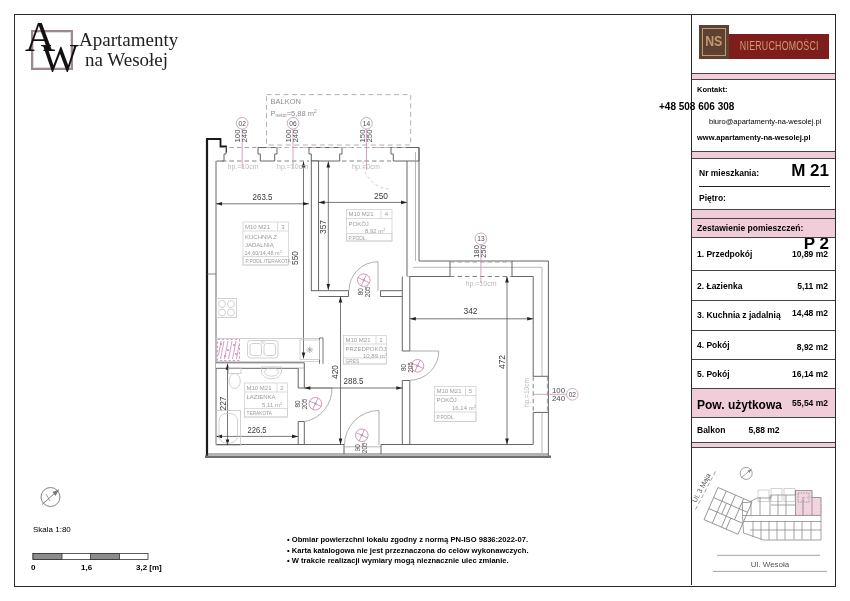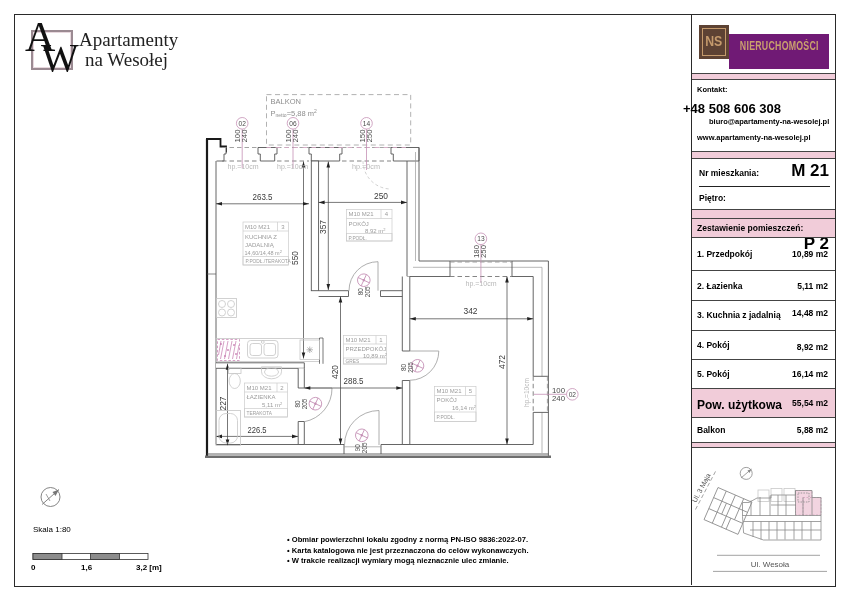--- a/index.html
+++ b/index.html
@@ -15,27 +15,27 @@
 
 <div class="abs" style="left:31px;top:30px;width:38px;height:36px;border:2px solid #9b8a92;box-shadow:inset 0 0 0 1px #e8d8de;"></div>
 <div class="abs" style="left:25px;top:16px;font-family:'Liberation Serif',serif;font-size:42px;color:#111;line-height:1;">A</div>
 <div class="abs" style="left:41px;top:38px;font-family:'Liberation Serif',serif;font-size:40px;color:#111;line-height:1;">W</div>
 <div class="abs" style="left:79px;top:29px;font-family:'Liberation Serif',serif;font-size:19px;color:#222;">Apartamenty</div>
 <div class="abs" style="left:85px;top:49px;font-family:'Liberation Serif',serif;font-size:19px;color:#222;">na Wesołej</div>
 
 <div class="abs" style="left:699px;top:25px;width:30px;height:34px;background:#5d4233;"></div>
 <div class="abs" style="left:702px;top:28px;width:22px;height:26px;border:1px solid #c49a6c;"></div>
 <div class="abs" style="left:699px;top:25px;width:30px;height:34px;color:#c49a6c;font-weight:bold;font-size:14px;text-align:center;line-height:33px;"><span style="display:inline-block;transform:scaleX(0.88) scaleY(1.08);">NS</span></div>
-<div class="abs" style="left:729px;top:34px;width:100px;height:35px;background:#701a75;color:#c9a06e;font-weight:bold;font-size:11px;text-align:center;line-height:25px;"><span style="display:inline-block;transform:scaleX(0.8) scaleY(1.12);letter-spacing:.3px;">NIERUCHOMOŚCI</span></div>
+<div class="abs" style="left:729px;top:34px;width:100px;height:25px;background:#7f1d1d;color:#c9a06e;font-weight:normal;font-size:11px;text-align:center;line-height:25px;"><span style="display:inline-block;transform:scaleX(0.8) scaleY(1.12);letter-spacing:.3px;">NIERUCHOMOŚCI</span></div>
 
 <div class="abs pink" style="left:692px;top:73px;width:143px;height:5px;border-top:1px solid #444;border-bottom:1px solid #444;"></div>
 
 <div class="abs" style="left:697px;top:85px;font-size:7.5px;font-weight:bold;color:#000;">Kontakt:</div>
-<div class="abs" style="left:683px;top:101px;font-size:13px;font-weight:bold;color:#000;">+48 508 606 308</div>
-<div class="abs" style="left:697px;top:117px;font-size:7.5px;font-weight:bold;color:#000;padding-left:12px;">biuro@apartamenty-na-wesolej.pl</div>
+<div class="abs" style="left:659px;top:101px;font-size:10px;font-weight:bold;color:#000;">+48 508 606 308</div>
+<div class="abs" style="left:697px;top:117px;font-size:7.5px;font-weight:normal;color:#000;padding-left:12px;">biuro@apartamenty-na-wesolej.pl</div>
 <div class="abs" style="left:697px;top:133px;font-size:7.5px;font-weight:bold;color:#000;">www.apartamenty-na-wesolej.pl</div>
 
 <div class="abs pink" style="left:692px;top:151px;width:143px;height:6px;border-top:1px solid #444;border-bottom:1px solid #444;"></div>
 
 <div class="abs" style="left:699px;top:168px;font-size:8.5px;font-weight:bold;color:#000;">Nr mieszkania:</div>
 <div class="abs" style="left:699px;top:161px;width:130px;font-size:17px;font-weight:bold;color:#000;text-align:right;">M 21</div>
 <div class="abs" style="left:699px;top:186px;width:131px;height:1px;background:#222;"></div>
 <div class="abs" style="left:699px;top:193px;font-size:8.5px;font-weight:bold;color:#000;">Piętro:</div>
 <div class="abs" style="left:699px;top:186px;width:130px;font-size:17px;font-weight:bold;color:#000;text-align:right;margin-top:48px;">P 2</div>
 
@@ -54,21 +54,21 @@
 <div class="abs" style="left:692px;top:330px;width:143px;height:1px;background:#444;"></div>
 <div class="abs" style="left:697px;top:340px;font-size:8.5px;font-weight:bold;">4. Pokój</div>
 <div class="abs" style="left:700px;top:342px;width:128px;font-size:8.5px;font-weight:bold;text-align:right;">8,92 m2</div>
 <div class="abs" style="left:692px;top:359px;width:143px;height:1px;background:#444;"></div>
 <div class="abs" style="left:697px;top:369px;font-size:8.5px;font-weight:bold;">5. Pokój</div>
 <div class="abs" style="left:700px;top:369px;width:128px;font-size:8.5px;font-weight:bold;text-align:right;">16,14 m2</div>
 <div class="abs pink" style="left:692px;top:388px;width:143px;height:28px;border-top:1px solid #444;border-bottom:1px solid #444;"></div>
 <div class="abs" style="left:697px;top:398px;font-size:12px;font-weight:bold;">Pow. użytkowa</div>
 <div class="abs" style="left:700px;top:398px;width:128px;font-size:8.5px;font-weight:bold;text-align:right;">55,54 m2</div>
 <div class="abs" style="left:697px;top:424.5px;font-size:8.5px;font-weight:bold;">Balkon</div>
-<div class="abs" style="left:700px;top:424.5px;width:128px;font-size:8.5px;font-weight:bold;text-align:right;">5,88 m2</div>
+<div class="abs" style="left:700px;top:424.5px;width:128px;font-size:8.5px;font-weight:bold;text-align:center;">5,88 m2</div>
 
 <div class="abs pink" style="left:692px;top:442px;width:143px;height:4px;border-top:1px solid #444;border-bottom:1px solid #444;"></div>
 
 <div class="abs" style="left:287px;top:535px;width:440px;font-size:7.6px;font-weight:bold;color:#000;line-height:10.6px;white-space:nowrap;">
 <div>• Obmiar powierzchni lokalu zgodny z normą PN-ISO 9836:2022-07.</div>
 <div>• Karta katalogowa nie jest przeznaczona do celów wykonawczych.</div>
 <div>• W trakcie realizacji wymiary mogą nieznacznie ulec zmianie.</div>
 </div>
 
 <div class="abs" style="left:33px;top:525px;font-size:8px;font-weight:normal;color:#000;">Skala 1:80</div>

